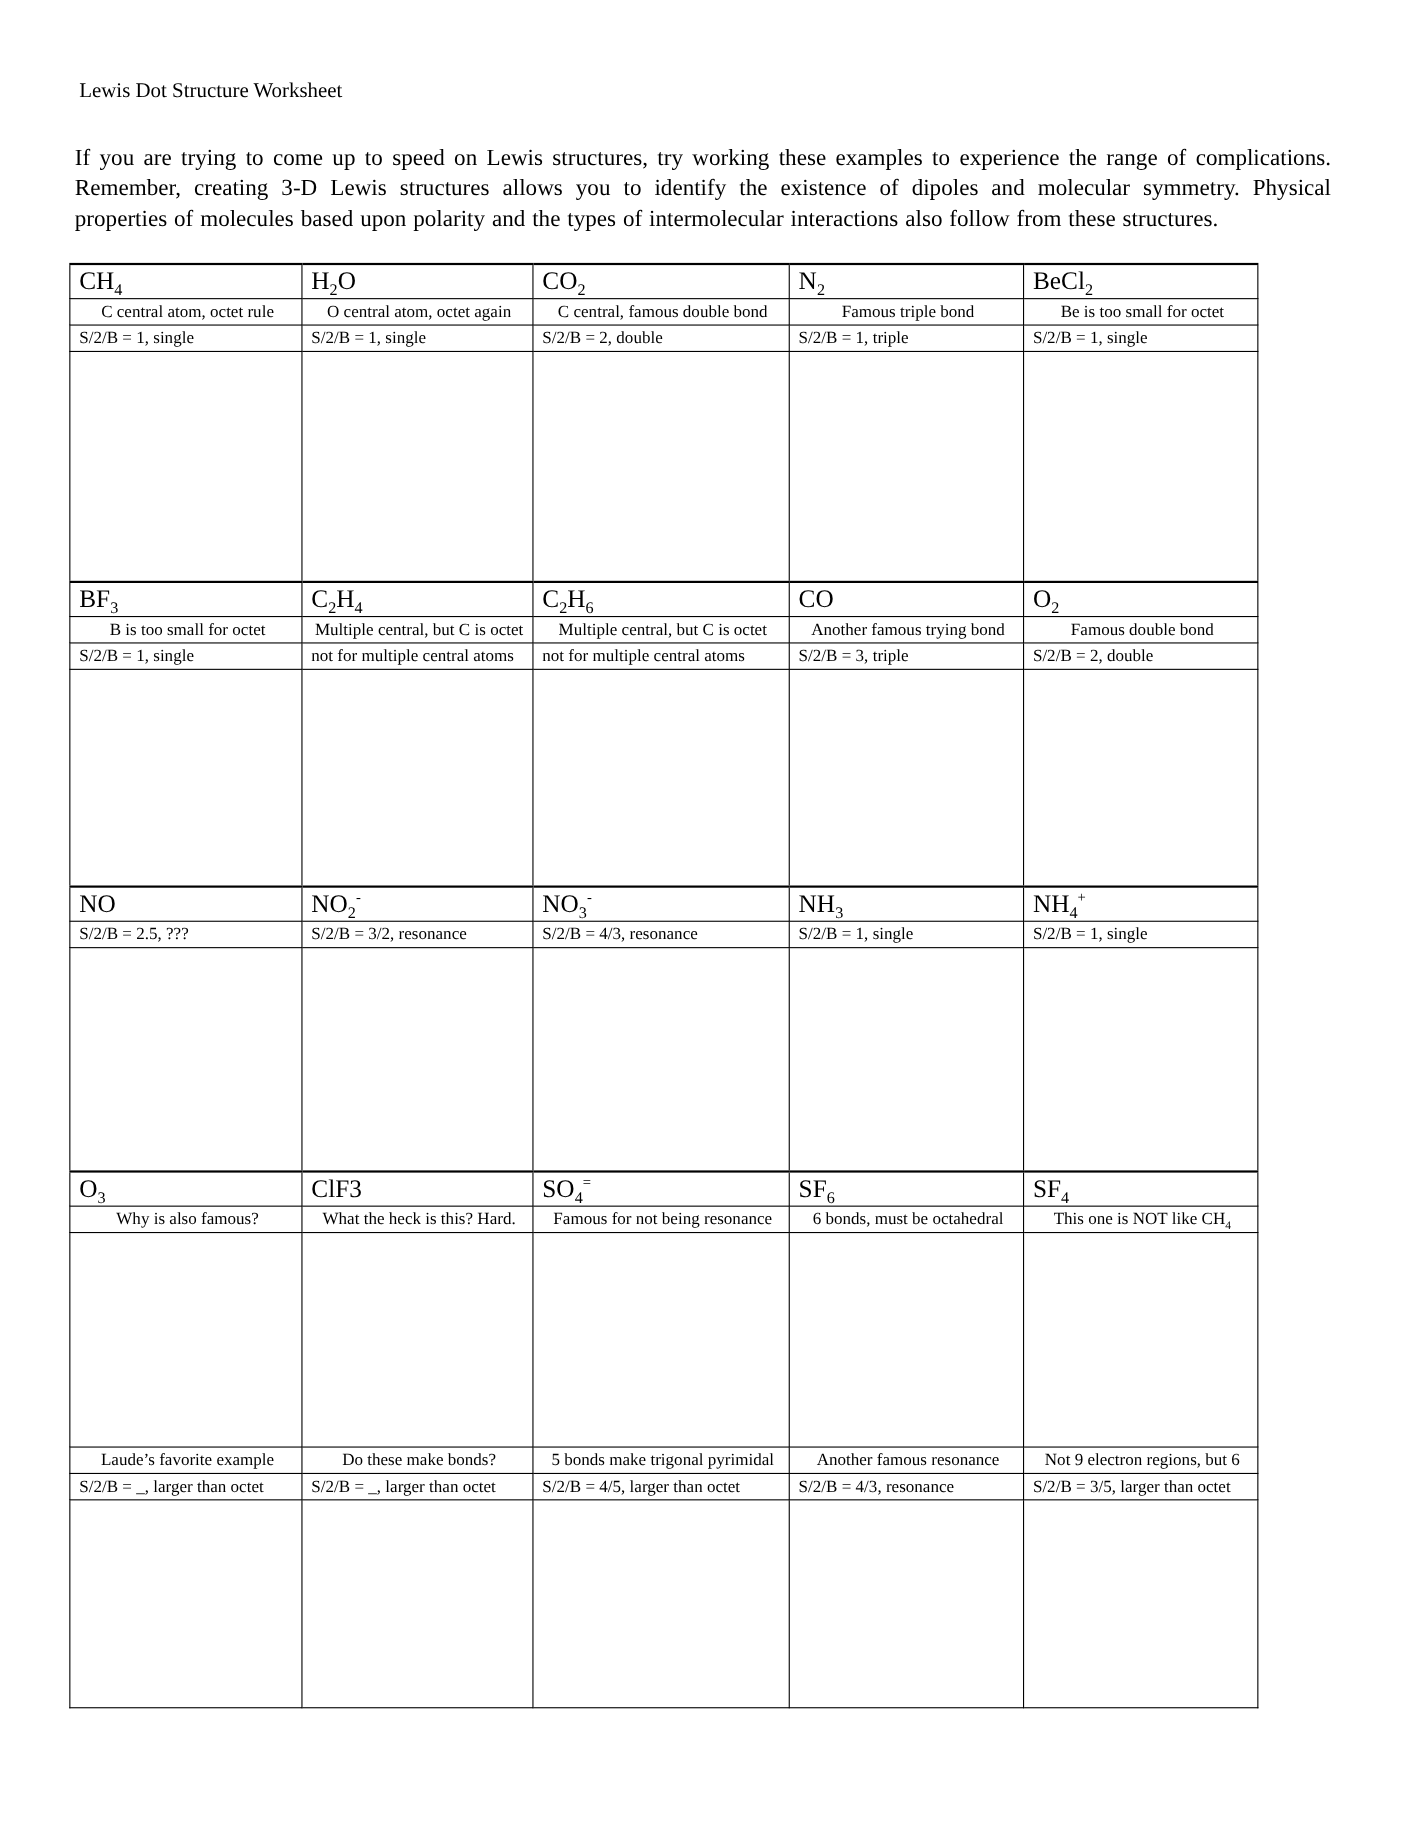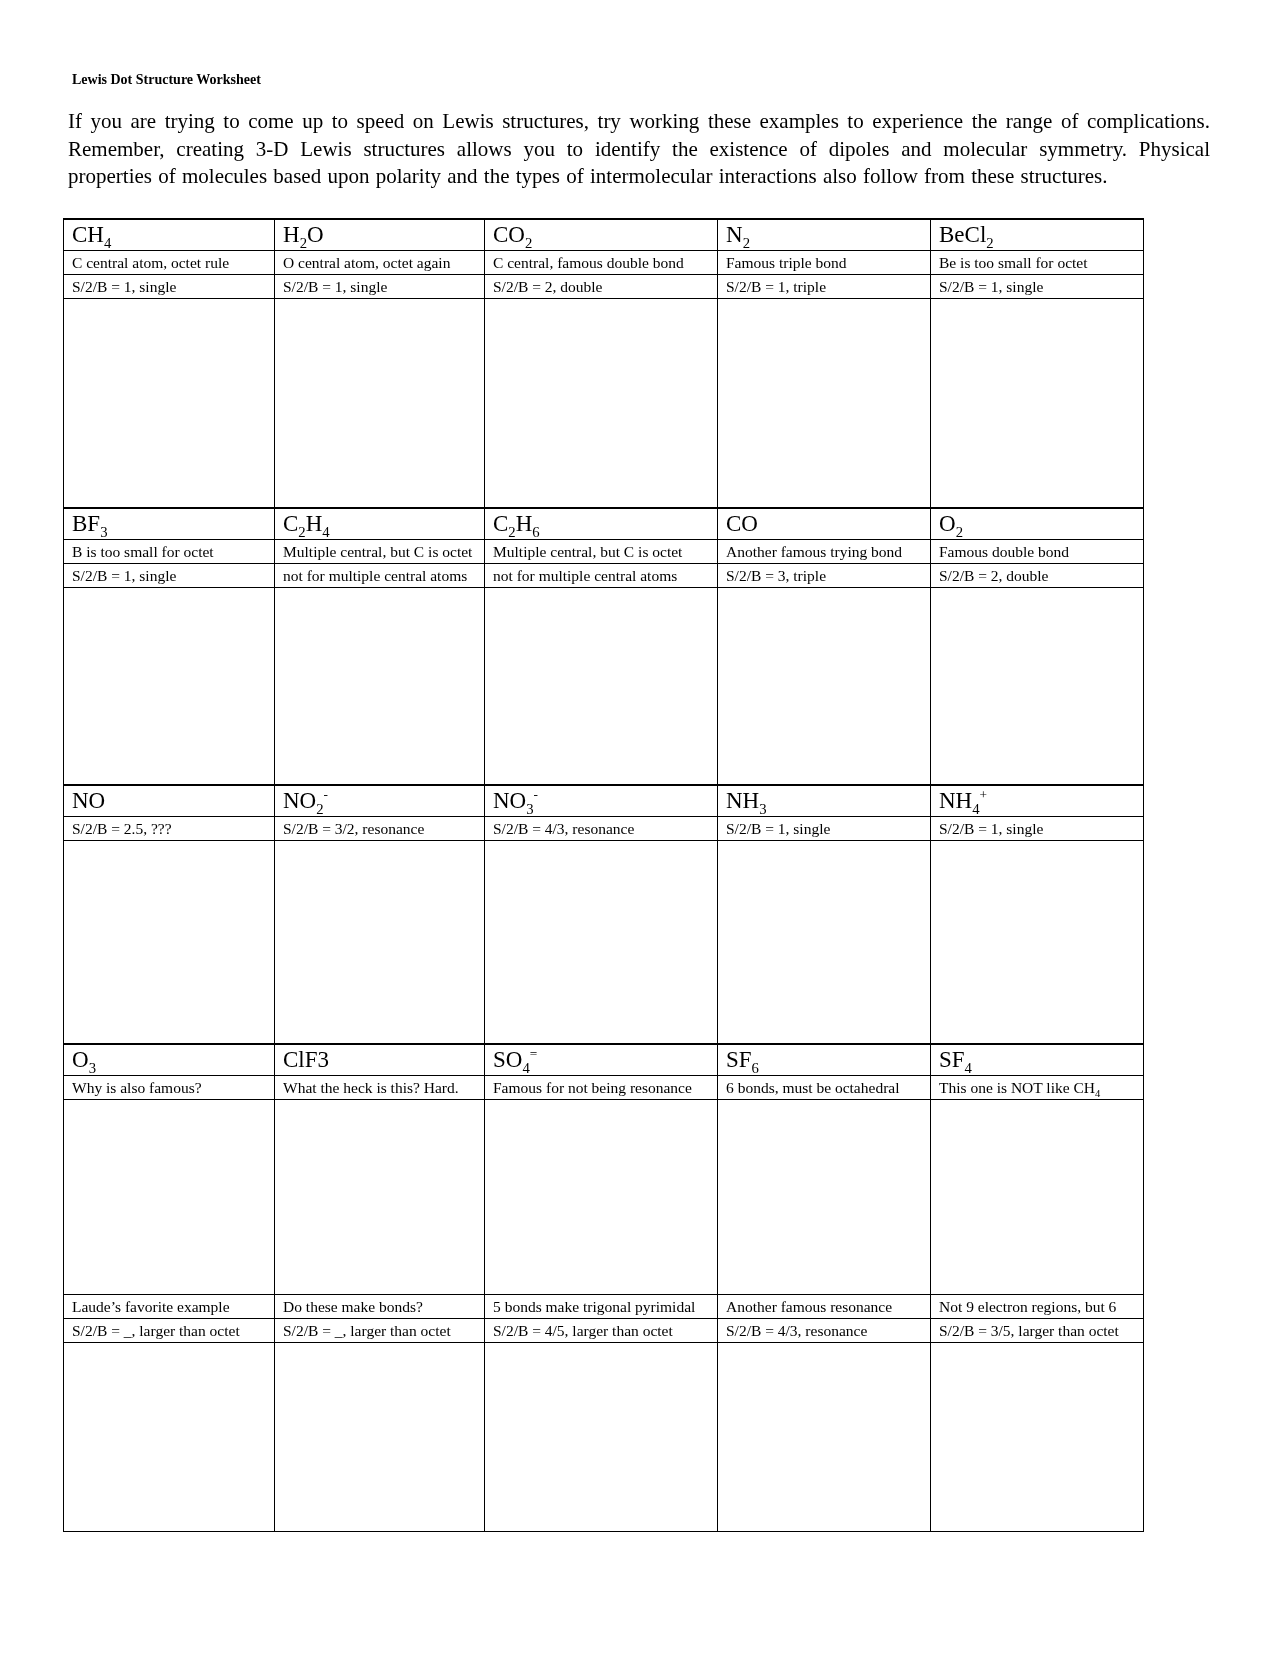--- a/index.html
+++ b/index.html
@@ -3,24 +3,24 @@
 <meta charset="utf-8">
 <style>
   html, body { margin:0; padding:0; background:#ffffff; }
   body {
     width:1280px; height:1656px; overflow:hidden;
     font-family:"Liberation Serif", serif; color:#000;
   }
   .page { position:relative; width:1280px; height:1656px; }
   .title {
     margin:72px 72px 15px 72px;
-    font-size:14px; font-weight:bold; line-height:1.15;
+    font-size:19px; font-weight:normal; line-height:1.15;
   }
   .intro {
-    margin:20px 70px 0 68px;
+    margin:36px 70px 0 68px;
     font-size:21px; line-height:27.5px;
     text-align:justify;
     word-spacing:1px;
   }
   table.worksheet {
     margin:27px 0 12px 63px;
     border-collapse:collapse;
     table-layout:fixed;
     width:1080px;
   }
@@ -42,21 +42,21 @@
     line-height:1.1;
     white-space:nowrap;
   }
   tr.row-formula sub { font-size:64%; line-height:0; }
   tr.row-formula sup { font-size:58%; line-height:0; }
   tr.row-desc td, tr.row-s2b td {
     font-size:15.5px;
     line-height:19px;
     padding:2px 5px 2px 8px;
   }
-  tr.row-desc td { min-height:19px; }
+  tr.row-desc td { min-height:19px;text-align:center; }
   tr.row-s2b td { height:19px; white-space:nowrap; }
   tr.row-desc sup, tr.row-s2b sup { font-size:62%; line-height:0; }
   tr.row-desc sub, tr.row-s2b sub { font-size:68%; line-height:0; }
   tr.blank-0 td { height:206px; }
   tr.blank-1 td { height:194px; }
   tr.blank-2 td { height:200px; }
   tr.blank-3 td { height:192px; }
   tr.blank-4 td { height:186px; }
 </style>
 </head>

